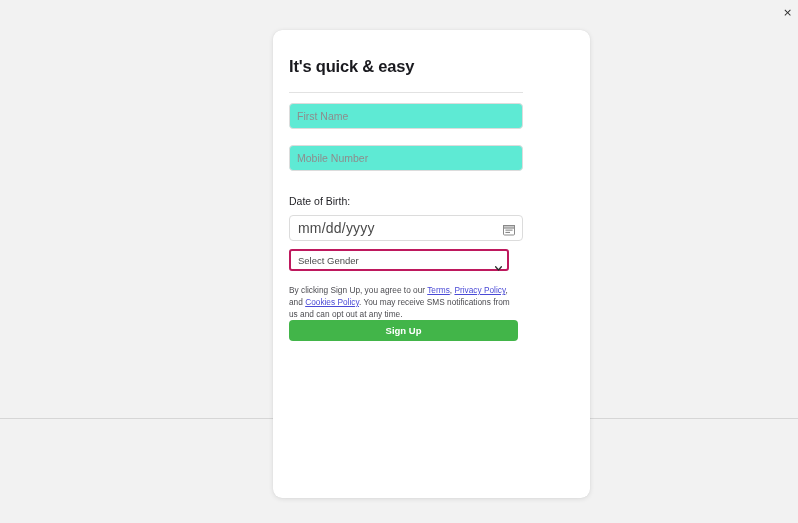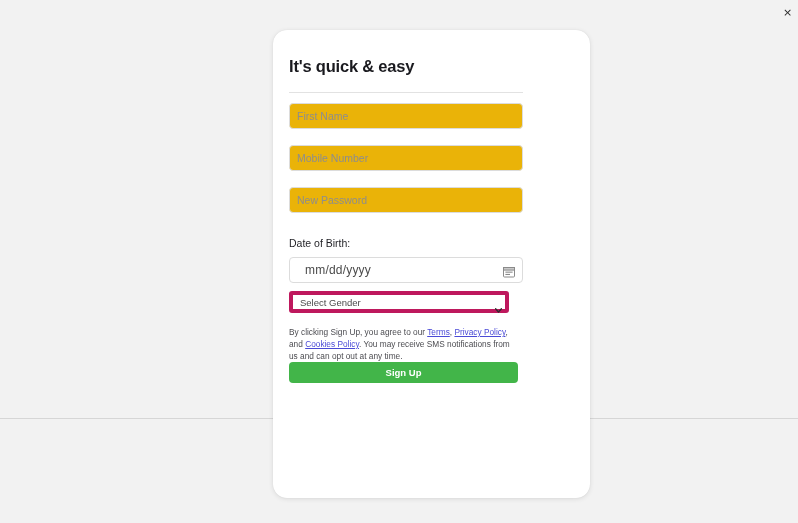--- a/index.html
+++ b/index.html
@@ -42,21 +42,21 @@
   }
 
   
   #signup-card {
     position: absolute;
     left: 273px;
     top: 30px;
     width: 317px;
     height: 468px;
     background: #ffffff;
-    border-radius: 14px;
+    border-radius: 9px;
     box-shadow: 0 1px 5px rgba(0,0,0,0.10), 0 0 1px rgba(0,0,0,0.10);
     box-sizing: border-box;
   }
 
   #card-inner {
     position: absolute;
     left: 16px;
     top: 0;
     width: 230px;
   }
@@ -79,21 +79,21 @@
 
   .field-input {
     display: block;
     box-sizing: border-box;
     width: 234px;
     height: 26px;
     margin-top: 10px;
     padding: 0 7px;
     border: 1px solid #dcdcdc;
     border-radius: 4px;
-    background: #eab308;
+    background: #5eead4;
     font-family: "Liberation Sans", sans-serif;
     font-size: 10.5px;
     color: #3a3a3a;
     outline: none;
   }
   .field-input::placeholder {
     color: #8d8d8d;
     opacity: 1;
   }
   #mobile-number-input { margin-top: 16px; }
@@ -113,24 +113,24 @@
     width: 234px;
     height: 26px;
     margin-top: 8px;
     box-sizing: border-box;
     border: 1px solid #dcdcdc;
     border-radius: 4px;
     background: #fff;
   }
   #dob-text {
     position: absolute;
-    left: 15px;
+    left: 8px;
     top: 0;
     line-height: 24px;
-    font-size: 12px;
+    font-size: 14px;
     color: #4a4a4a;
     letter-spacing: 0.2px;
     user-select: none;
   }
   #calendar-icon {
     position: absolute;
     right: 7px;
     top: 6px;
     width: 12px;
     height: 12px;
@@ -141,21 +141,21 @@
     position: relative;
     width: 220px;
     height: 22px;
     margin-top: 8px;
   }
   #gender-select {
     box-sizing: border-box;
     width: 220px;
     height: 22px;
     padding: 0 18px 0 7px;
-    border: 4px solid #be185d;
+    border: 2px solid #be185d;
     border-radius: 3px;
     background: #fff;
     font-family: "Liberation Sans", sans-serif;
     font-size: 9.5px;
     color: #4a4a4a;
     -webkit-appearance: none;
     -moz-appearance: none;
     appearance: none;
     outline: none;
   }
@@ -210,21 +210,20 @@
     <h1 id="form-title">It's quick &amp; easy</h1>
 
     <div id="title-divider"></div>
 
     <input id="first-name-input" class="field-input" type="text" placeholder="First Name" style="">
 
 
     <input id="mobile-number-input" class="field-input" type="text" placeholder="Mobile Number" style="">
 
 
-    <input id="new-password-input" class="field-input" type="text" placeholder="New Password" style="">
 
     <div class="section-label">Date of Birth:</div>
 
     <div id="dob-field">
       <span id="dob-text">mm/dd/yyyy</span>
       <span id="calendar-icon">
         <svg width="12" height="12" viewBox="0 0 12 12">
           <rect x="0.5" y="1.5" width="11" height="9.5" rx="1" fill="#ffffff" stroke="#8a8a8a" stroke-width="1"></rect>
           <rect x="0.5" y="1.5" width="11" height="2.6" fill="#c9c9c9" stroke="#8a8a8a" stroke-width="1"></rect>
           <rect x="2.4" y="5.6" width="7.2" height="1.1" fill="#8a8a8a"></rect>

